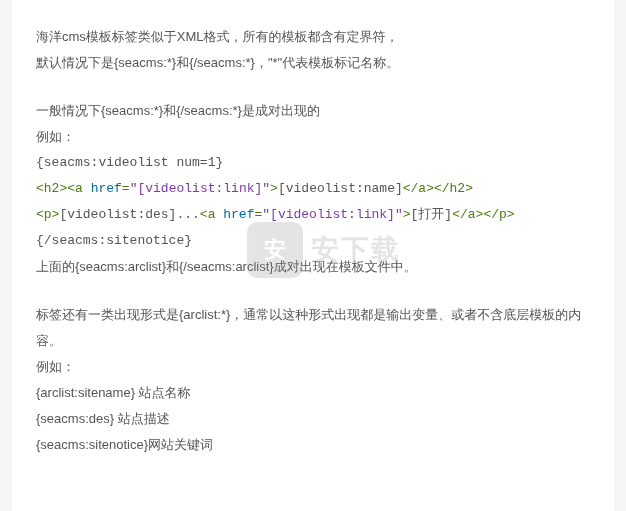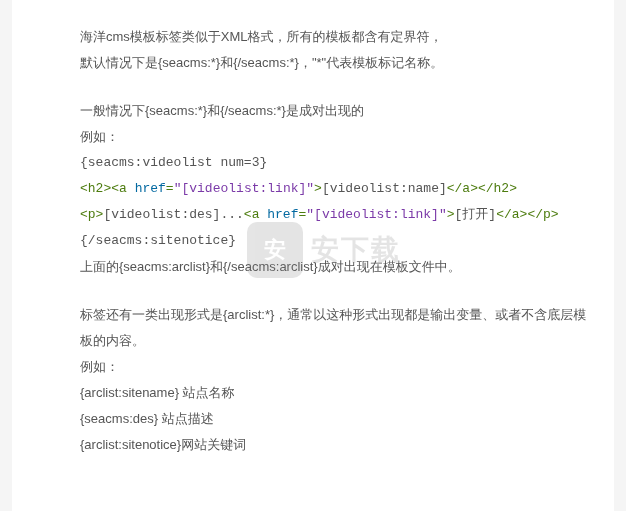--- a/index.html
+++ b/index.html
@@ -17,21 +17,21 @@
   .page {
     background: #ffffff;
     margin: 0 12px;
     padding: 24px 24px 20px 24px;
     box-sizing: border-box;
     width: calc(626px - 24px);
     min-height: 511px;
     line-height: 2.0;
     position: relative;
   }
-  .blk { margin-bottom: 22px; margin-left: 44px; }
+  .blk { margin-bottom: 22px; }
   .line { white-space: normal; }
   .code { font-family: Consolas, "Courier New", monospace; }
   .tag-blue { color: #4d7c0f; }
   .attr-red { color: #0369a1; }
   .val-purple { color: #7b3aa8; }
   .watermark {
     position: absolute;
     left: 235px;
     top: 210px;
     width: 190px;
@@ -72,35 +72,35 @@
   </div>
 
   <div class="blk">
     <div class="line">海洋cms模板标签类似于XML格式，所有的模板都含有定界符，</div>
     <div class="line">默认情况下是{seacms:*}和{/seacms:*}，"*"代表模板标记名称。</div>
   </div>
 
   <div class="blk">
     <div class="line">一般情况下{seacms:*}和{/seacms:*}是成对出现的</div>
     <div class="line">例如：</div>
-    <div class="line code">{seacms:videolist num=3}</div>
+    <div class="line code">{seacms:videolist num=1}</div>
 
     <div class="line code">
       <span class="tag-blue">&lt;h2&gt;</span><span class="tag-blue">&lt;a </span><span class="attr-red">href</span><span class="tag-blue">=</span><span class="val-purple">"</span><span class="val-purple">[videolist:link]</span><span class="val-purple">"</span><span class="tag-blue">&gt;</span><span>[videolist:name]</span><span class="tag-blue">&lt;/a&gt;</span><span class="tag-blue">&lt;/h2&gt;</span>
     </div>
 
     <div class="line code">
       <span class="tag-blue">&lt;p&gt;</span><span>[videolist:des]...</span><span class="tag-blue">&lt;a </span><span class="attr-red">href</span><span class="tag-blue">=</span><span class="val-purple">"</span><span class="val-purple">[videolist:link]</span><span class="val-purple">"</span><span class="tag-blue">&gt;</span><span>[打开]</span><span class="tag-blue">&lt;/a&gt;</span><span class="tag-blue">&lt;/p&gt;</span>
     </div>
 
     <div class="line code">{/seacms:sitenotice}</div>
     <div class="line">上面的{seacms:arclist}和{/seacms:arclist}成对出现在模板文件中。</div>
   </div>
 
   <div class="blk">
     <div class="line">标签还有一类出现形式是{arclist:*}，通常以这种形式出现都是输出变量、或者不含底层模板的内容。</div>
     <div class="line">例如：</div>
     <div class="line">{arclist:sitename} 站点名称</div>
     <div class="line">{seacms:des} 站点描述</div>
-    <div class="line">{arclist:sitenotice}网站关键词</div>
+    <div class="line">{seacms:sitenotice}网站关键词</div>
   </div>
 
 </div>
 
 </body></html>

